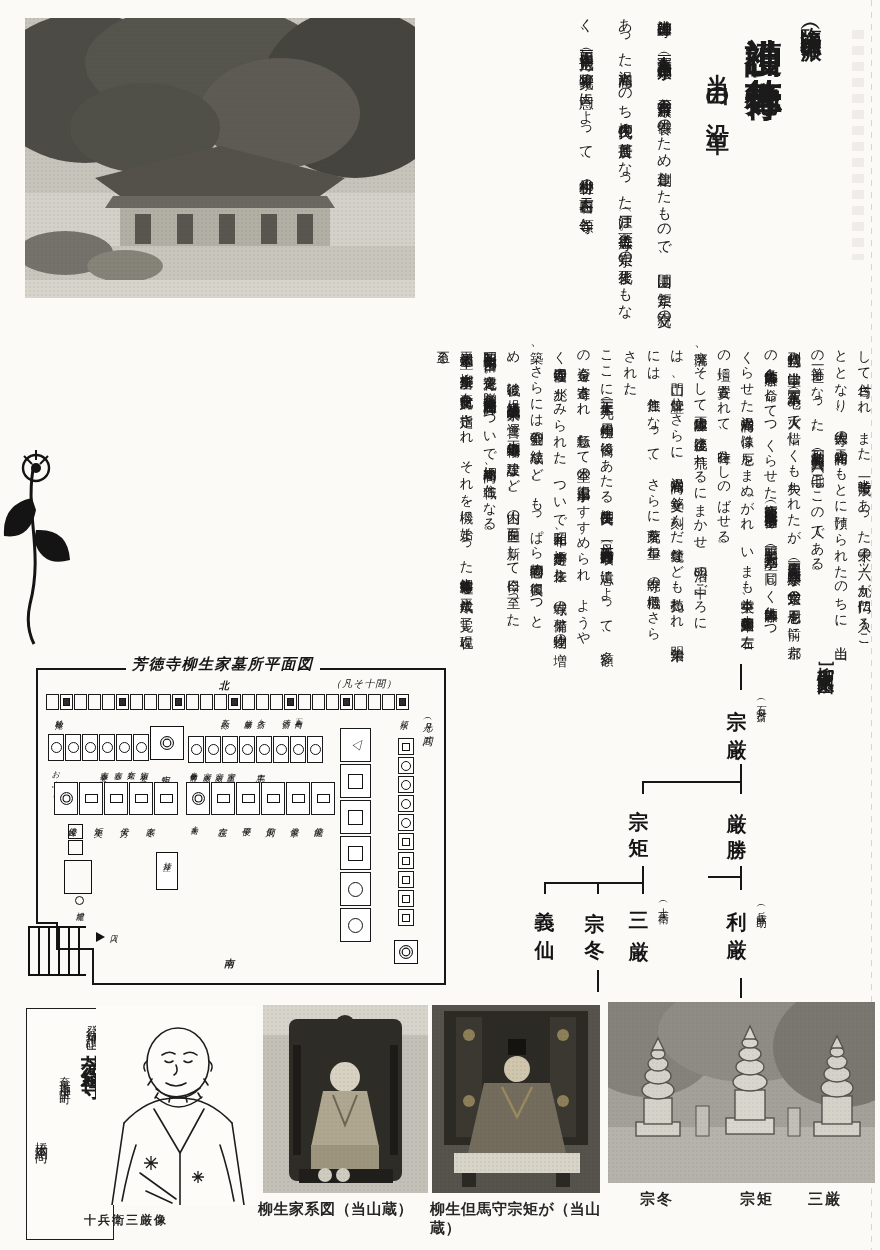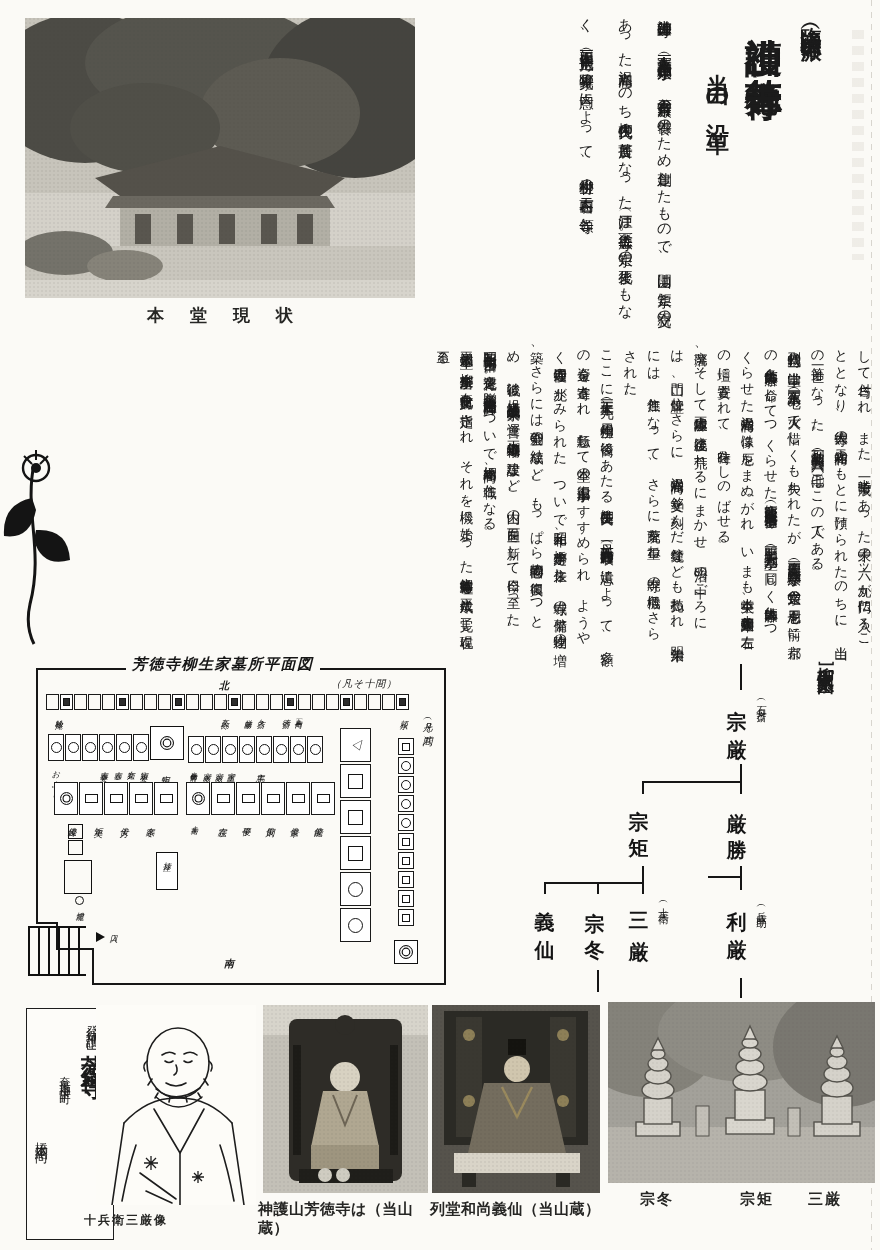--- a/index.html
+++ b/index.html
@@ -96,21 +96,20 @@
       <ellipse cx="100" cy="248" rx="38" ry="16" fill="#868379"></ellipse>
       <rect x="0" y="262" width="390" height="18" fill="#d7d4cc"></rect>
       <rect width="390" height="280" fill="url(#ht)" opacity="0.18"></rect>
       <defs>
           <pattern id="ht" width="4" height="4" patternUnits="userSpaceOnUse">
         <circle cx="1" cy="1" r="0.7" fill="#3c3b37"></circle>
           </pattern>
         </defs>
     </svg>
   </div>
-  <div class="abs cap" style="left:25px;top:304px;width:390px;text-align:center;font-size:17px;letter-spacing:26px;text-indent:26px;">本堂現状</div>
 
   <div class="abs vbody" style="left:26px;top:341px;width:850px;height:302px;">
     <p>して付与され、また、当時十一歳であった末子の六ッ丸が仏門に入ることとなり、大徳寺の天祐和尚のもとに預けられたのちに、当山の第一世となった。列堂和尚義仙（一六三六～一七〇二）はこの人である。</p>
     <p>列堂時代の一山堂宇は宝永八年（一七一一）の大火で惜しくも失われたが、慶安四年（一六五一）飛騨守宗冬が亡父宗矩の七周忌を前に京都の七条大仏師康看に命じてつくらせた宗矩公（西江院殿大通宗活居士）像と、明暦三年（一六五七）列堂が同じく大仏師康春につくらせた沢庵和尚の像は厄をまぬがれ、いまも本堂中央、本尊釈迦如来の左右の壇に安置されて、往時をしのばせる。</p>
     <p>廃藩、そして正木坂陣屋の廃止後は荒れるにまかせ、明治の中ごろには、山門、位牌堂、さらに、沢庵和尚の銘文を刻んだ梵鐘なども売払われ、明治末年には、無住となって、さらに荒廃を重ね、廃寺の危機にさらされた。</p>
     <p>ここに大正十年（一九二一）、尾州柳生の後裔にあたる柳生基夫氏は、亡兄一義氏（元台湾銀行頭取）の遺志によって、多額の資金を寄進され、急転して本堂の復旧工事がすすめられ、ようやく寺運回復の兆がみられた。ついで昭和元年、橋本定芳が来住し、寺域の整備、建物の増築、さらには剣聖会の結成など、もっぱら物心両面の復興につとめ、戦後は児童福祉施設成美学寮の運営、正木坂剣禅道場の建設など、山内の面目を一新して今日に至った。</p>
     <p>昭和四十七年一月二十四日、定芳遷化。贈名大徳東堂定芳和尚禅師。ついで橋本紹尚和尚、住職となる。</p>
     <p>平成四年本堂と柳生家墓所が奈良市文化財に指定され、それを機に始まった本堂解体修理も平成八年に完了し現在に至る。</p>
   </div>
 
@@ -368,21 +367,21 @@
       <circle cx="62" cy="170" r="7" fill="#cfccc1"></circle>
       <circle cx="80" cy="170" r="7" fill="#cfccc1"></circle>
       <rect width="165" height="188" fill="url(#ht2)" opacity="0.15"></rect>
       <defs>
           <pattern id="ht2" width="4" height="4" patternUnits="userSpaceOnUse">
         <circle cx="1" cy="1" r="0.7" fill="#32312d"></circle>
           </pattern>
         </defs>
     </svg>
   </div>
-  <div class="abs cap" style="left:258px;top:1200px;width:180px;font-size:15px;letter-spacing:0.5px;">神護山芳徳寺は（当山蔵）</div>
+  <div class="abs cap" style="left:258px;top:1200px;width:180px;font-size:15px;letter-spacing:0.5px;">柳生家系図（当山蔵）</div>
 
   <div class="abs" style="left:432px;top:1005px;width:168px;height:188px;">
     <svg width="168" height="188" viewBox="0 0 168 188">
       <rect width="168" height="188" fill="#56534c"></rect>
       <rect x="12" y="6" width="144" height="134" fill="#2b2a25"></rect>
       <rect x="24" y="12" width="26" height="120" fill="#3a3831"></rect>
       <rect x="118" y="12" width="26" height="120" fill="#3a3831"></rect>
       <circle cx="37" cy="30" r="6" fill="#8d7f57"></circle>
       <circle cx="131" cy="30" r="6" fill="#8d7f57"></circle>
       <circle cx="37" cy="96" r="6" fill="#8d7f57"></circle>
@@ -395,21 +394,21 @@
       <rect x="30" y="168" width="14" height="14" fill="#2a2924"></rect>
       <rect x="124" y="168" width="14" height="14" fill="#2a2924"></rect>
       <rect width="168" height="188" fill="url(#ht3)" opacity="0.15"></rect>
       <defs>
           <pattern id="ht3" width="4" height="4" patternUnits="userSpaceOnUse">
         <circle cx="1" cy="1" r="0.7" fill="#24231f"></circle>
           </pattern>
         </defs>
     </svg>
   </div>
-  <div class="abs cap" style="left:430px;top:1200px;width:190px;font-size:15px;letter-spacing:0.5px;">列堂和尚義仙（当山蔵）</div>
+  <div class="abs cap" style="left:430px;top:1200px;width:190px;font-size:15px;letter-spacing:0.5px;">柳生但馬守宗矩が（当山蔵）</div>
 
   <div class="abs" style="left:608px;top:1002px;width:267px;height:181px;">
     <svg width="267" height="181" viewBox="0 0 267 181">
       <rect width="267" height="181" fill="#a3a19a"></rect>
       <ellipse cx="40" cy="40" rx="70" ry="55" fill="#84827a"></ellipse>
       <ellipse cx="140" cy="30" rx="90" ry="50" fill="#8e8c84"></ellipse>
       <ellipse cx="235" cy="45" rx="70" ry="60" fill="#797770"></ellipse>
       <rect x="0" y="125" width="267" height="56" fill="#b6b3ab"></rect>
       <g stroke="#55534d" stroke-width="1.4" fill="#d5d2ca">
         <rect x="28" y="120" width="44" height="14"></rect>

